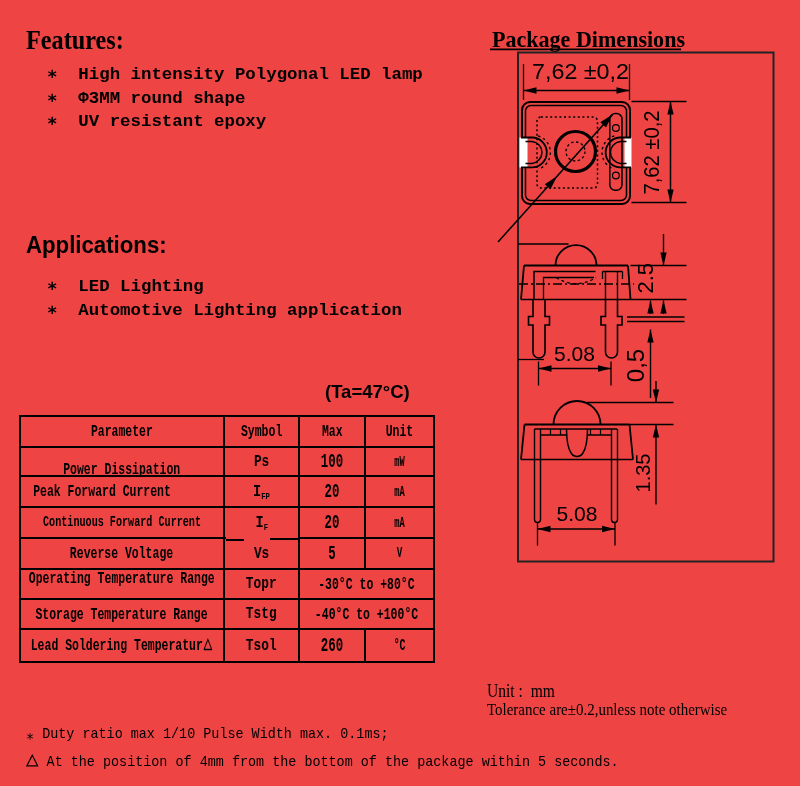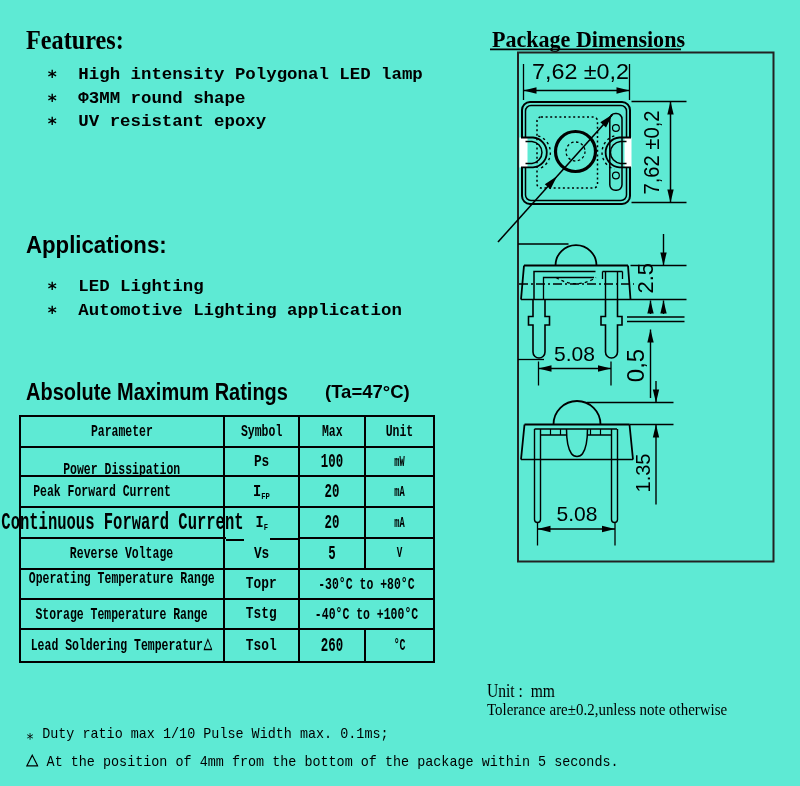--- a/index.html
+++ b/index.html
@@ -1,16 +1,16 @@
 <!DOCTYPE html>
 <html><head>
 <meta charset="utf-8">
 <style>
   html,body{margin:0;padding:0;background:#fff;}
-  #page{position:relative;width:800px;height:786px;background:#5eead4;overflow:hidden;
+  #page{position:relative;width:800px;height:786px;background:#ef4444;overflow:hidden;
         font-family:"Liberation Mono",monospace;color:#000;}
   .abs{position:absolute;}
   .serifhead{font-family:"Liberation Serif",serif;font-weight:bold;white-space:pre;}
   .sanshead{font-family:"Liberation Sans",sans-serif;font-weight:bold;white-space:pre;}
   .bullet{font-family:"Liberation Mono",monospace;font-weight:bold;font-size:17.4px;line-height:17.4px;white-space:pre;}
   .ast{position:relative;top:3px;}
   .tline{position:absolute;background:#000;}
   .cell{position:absolute;display:flex;align-items:center;justify-content:center;
         font-family:"Liberation Mono",monospace;font-weight:bold;white-space:pre;}
   .cnd{display:inline-block;transform:scaleX(0.675);transform-origin:center;}
@@ -28,21 +28,20 @@
 
   <div class="abs bullet" style="left:47px;top:66px;">∗<span style="letter-spacing:0"></span>  High intensity Polygonal LED lamp</div>
   <div class="abs bullet" style="left:47px;top:89.5px;">∗  Φ3MM round shape</div>
   <div class="abs bullet" style="left:47px;top:113px;">∗  UV resistant epoxy</div>
 
   <div class="abs sanshead" style="left:26px;top:233.5px;font-size:23.5px;line-height:23.5px;"><span style="display:inline-block;transform:scaleX(0.945);transform-origin:left;">Applications:</span></div>
 
   <div class="abs bullet" style="left:47px;top:278px;">∗  LED Lighting</div>
   <div class="abs bullet" style="left:47px;top:302px;">∗  Automotive Lighting application</div>
 
-  <div class="abs sanshead" style="left:26px;top:380.5px;font-size:23.5px;line-height:23.5px;"><span style="display:inline-block;transform:scaleX(0.85);transform-origin:left;">Absolute Maximum Ratings</span></div>
   <div class="abs sanshead" style="left:325px;top:382.5px;font-size:18.5px;line-height:18.5px;">(Ta=47°C)</div>
 
   <div id="tbl" class="abs" style="left:0;top:0;width:800px;height:786px;">
 
     <div class="tline" style="left:19px;top:415px;width:416px;height:2px;"></div>
     <div class="tline" style="left:19px;top:661px;width:416px;height:2px;"></div>
     <div class="tline" style="left:19px;top:415px;width:2px;height:248px;"></div>
     <div class="tline" style="left:433px;top:415px;width:2px;height:248px;"></div>
 
     <div class="tline" style="left:223px;top:415px;width:2px;height:248px;"></div>
@@ -62,21 +61,21 @@
     <div class="tline" style="left:19px;top:598px;width:416px;height:2px;"></div>
     <div class="tline" style="left:19px;top:628px;width:416px;height:2px;"></div>
 
     <div class="cell" style="left:21px;top:417px;width:202px;height:29px;font-size:17px;"><span class="cnd">Parameter</span></div>
     <div class="cell" style="left:225px;top:417px;width:73px;height:29px;font-size:17px;"><span class="cnd">Symbol</span></div>
     <div class="cell" style="left:300px;top:417px;width:64px;height:29px;font-size:17px;"><span class="cnd">Max</span></div>
     <div class="cell" style="left:366px;top:417px;width:67px;height:29px;font-size:17px;"><span class="cnd">Unit</span></div>
 
     <div class="cell" style="left:21px;top:448px;width:202px;height:42px;font-size:17px;"><span class="cnd">Power Dissipation</span></div>
     <div class="cell" style="left:21px;top:477px;width:162px;height:29px;font-size:17px;border-radius:6px;"><span class="cnd">Peak Forward Current</span></div>
-    <div class="cell" style="left:21px;top:508px;width:202px;height:29px;font-size:23px;"><span class="cnd">Continuous Forward Current</span></div>
+    <div class="cell" style="left:21px;top:508px;width:202px;height:29px;font-size:15px;"><span class="cnd">Continuous Forward Current</span></div>
     <div class="cell" style="left:21px;top:539px;width:202px;height:29px;font-size:17px;"><span class="cnd">Reverse Voltage</span></div>
     <div class="cell" style="left:21px;top:570px;width:202px;height:16px;font-size:17px;"><span class="cnd">Operating Temperature Range</span></div>
     <div class="cell" style="left:21px;top:600px;width:202px;height:28px;font-size:17px;"><span class="cnd">Storage Temperature Range</span></div>
     <div class="cell" style="left:21px;top:630px;width:202px;height:31px;font-size:17px;"><span class="cnd">Lead Soldering Temperatur<svg width="13" height="13" style="vertical-align:-1px;margin-left:1px">
             <path d="M6.5 1.5 L12.2 11.5 H0.8 Z" fill="none" stroke="#000" stroke-width="1.4"></path>
           </svg></span></div>
 
     <div class="cell" style="left:225px;top:448px;width:73px;height:27px;font-size:16px;"><span class="sym">Ps</span></div>
     <div class="cell" style="left:225px;top:477px;width:73px;height:29px;font-size:17px;"><span class="sym">I<span style="font-size:9px;vertical-align:-3px;">FP</span></span></div>
     <div class="cell" style="left:225px;top:508px;width:73px;height:29px;font-size:17px;"><span class="sym">I<span style="font-size:9px;vertical-align:-3px;">F</span></span></div>

